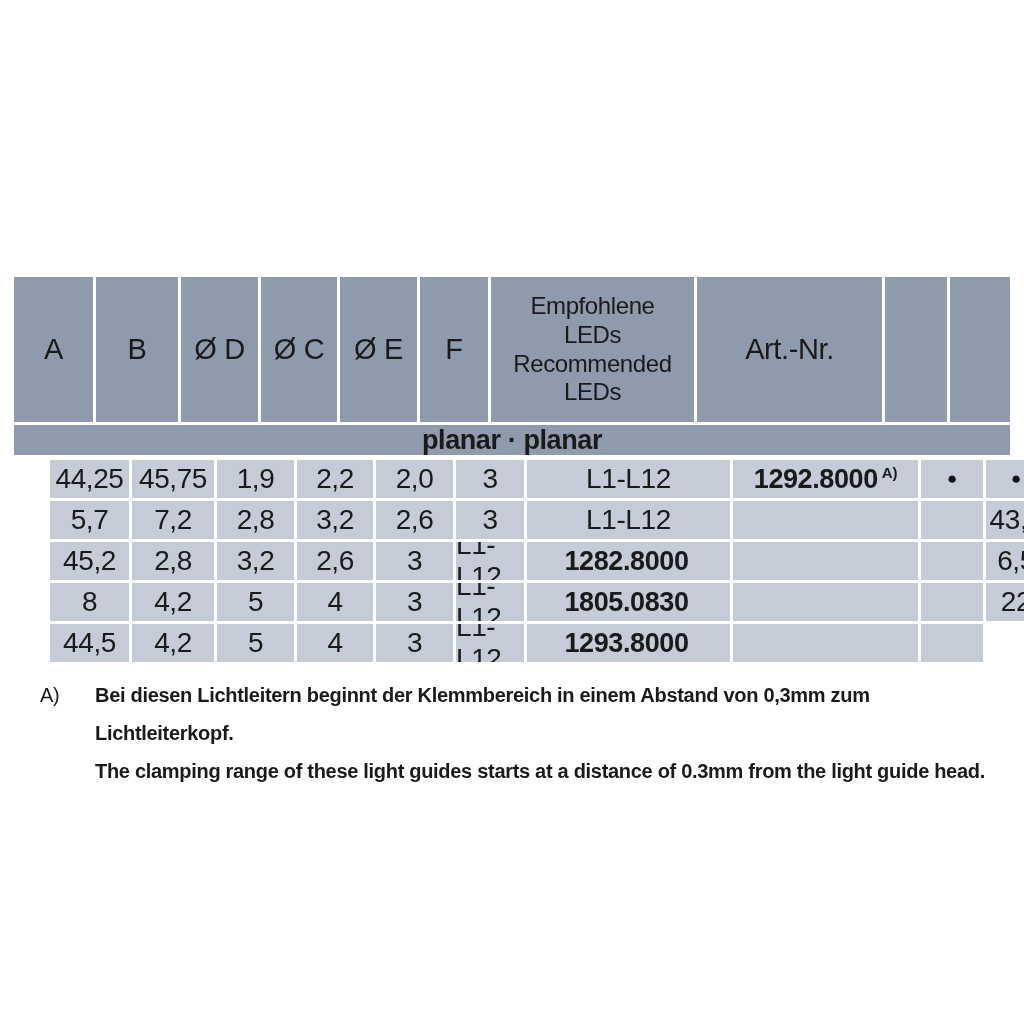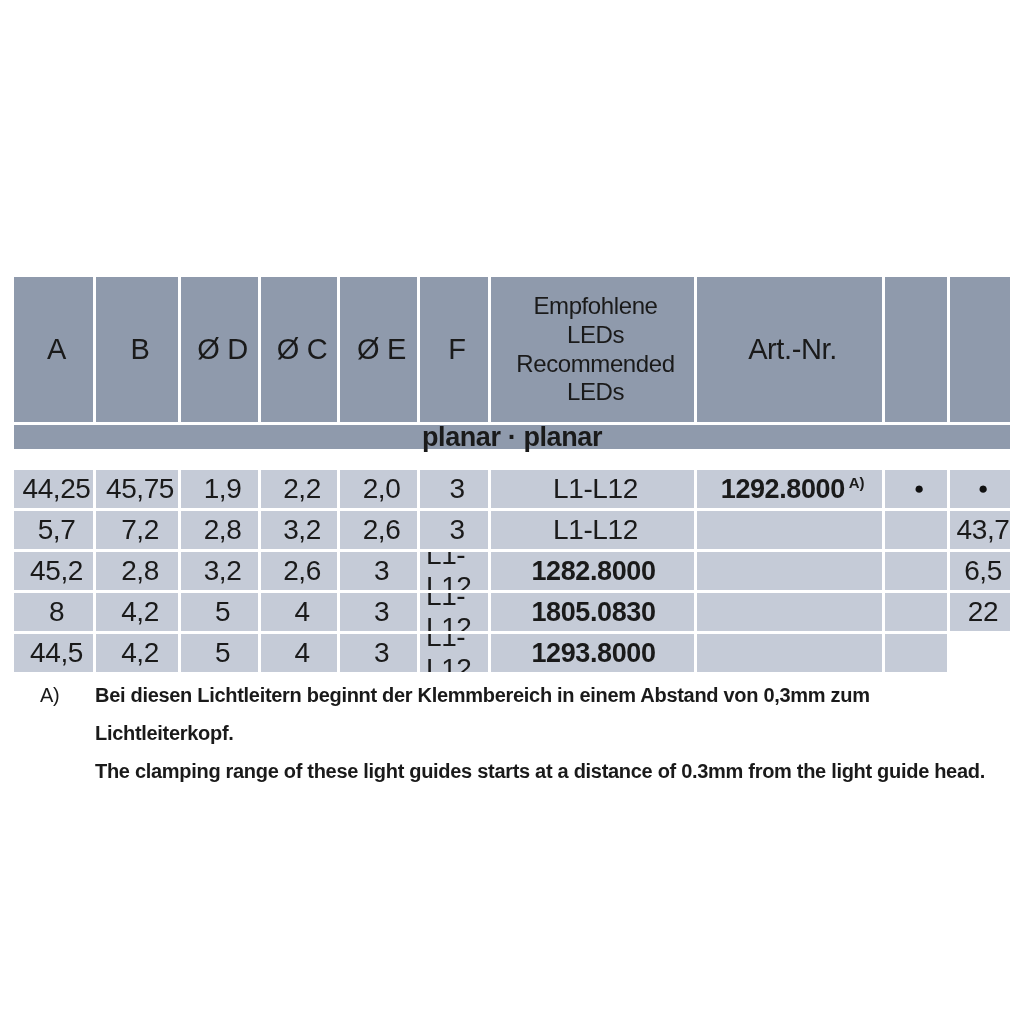--- a/index.html
+++ b/index.html
@@ -13,26 +13,26 @@
     overflow:hidden;
     letter-spacing:-0.4px;
   }
   .spec-table { position:absolute; left:14px; top:277px; width:996px; }
   .grid {
     display:grid;
     grid-template-columns:79px 82px 77px 76px 77px 68px 203px 185px 62px 60px;
     gap:3px;
   }
   .header-grid { grid-auto-rows:145px; margin-bottom:3px; }
-  .body-grid   { grid-auto-rows:38px; }
-  .cell { display:flex; align-items:center; justify-content:center; overflow:hidden;padding-left:6px; }
+  .body-grid   { grid-auto-rows:38px;margin-left:36px; }
+  .cell { display:flex; align-items:center; justify-content:center; overflow:hidden; }
   .head { background:var(--header-bg,#8f9aac); font-size:29px; font-weight:500; }
   .head.multiline { white-space:pre-line; font-size:24px; line-height:1.2; text-align:center; font-weight:500; }
   .section-row {
-    height:24px; margin-bottom:21px;
+    height:30px; margin-bottom:5px;
     background:var(--header-bg,#8f9aac);
     display:flex; align-items:center; justify-content:center;
     font-size:27px; font-weight:700;
   }
   .body-cell { background:var(--row-bg,#c5cbd7); font-size:28px; }
   .art-cell { font-weight:700; font-size:27px; }
   .art-cell sup { font-size:15px; font-weight:700; margin-left:4px; position:relative; top:-7px; letter-spacing:-0.2px; }
   .dot-cell { font-size:17px; color:var(--dot,#111111); }
   .footnote {
     position:absolute; left:40px; top:676px; width:970px;

